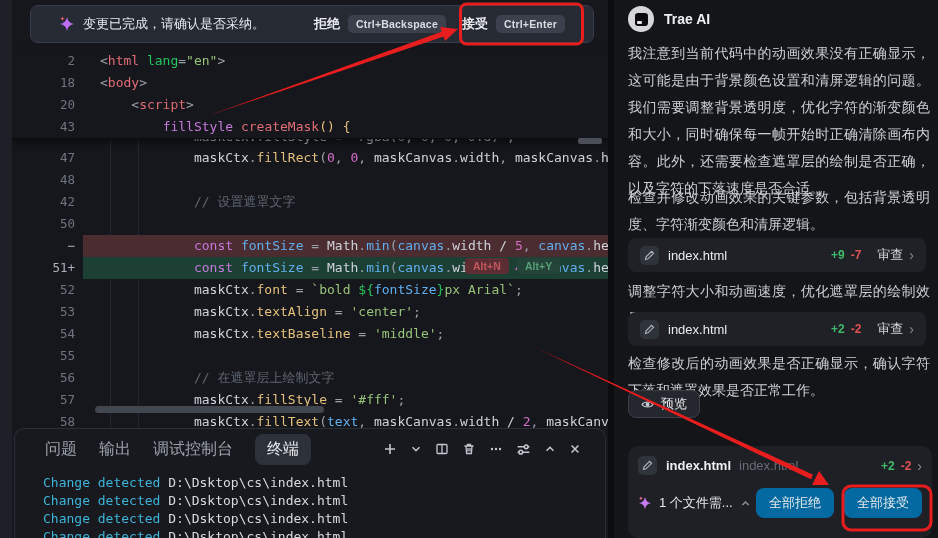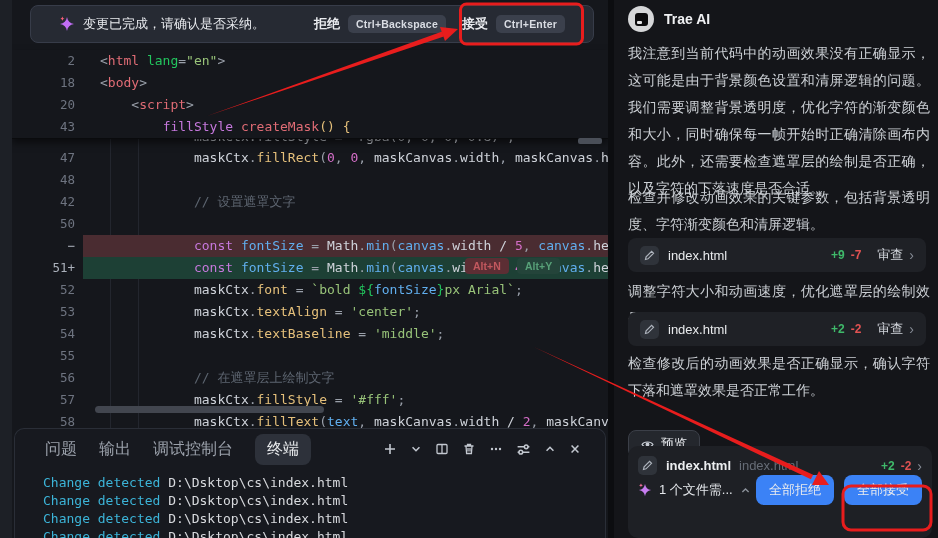--- a/index.html
+++ b/index.html
@@ -64,32 +64,32 @@
   .card{position:absolute;left:14px;width:298px;height:34px;background:#1f2126;border-radius:8px;display:flex;
         align-items:center;padding:0 12px;box-sizing:border-box;cursor:pointer}
   .card1{top:238px}.card2{top:312px}
   .pencil-chip{width:19px;height:19px;border-radius:5px;background:#2f333a;display:flex;align-items:center;justify-content:center;flex:0 0 19px}
   .fc-name{color:#e8eaec;font-size:13px;margin-left:9px}
   .fc-right{margin-left:auto;display:flex;align-items:center;gap:4px}
   .fc-add{color:#3fb96a;font-size:12px;font-weight:bold}
   .fc-del{color:#e05252;font-size:12px;font-weight:bold;margin-left:2px}
   .fc-action{color:#cfd3d9;font-size:13px;margin-left:12px}
   .fc-chev{color:#858b95;font-size:14px;margin-left:2px}
-  .preview-btn{position:absolute;left:14px;top:430px;height:28px;padding:0 12px;background:#24272d;border:1px solid #3b3f48;
+  .preview-btn{position:absolute;left:14px;top:390px;height:28px;padding:0 12px;background:#24272d;border:1px solid #3b3f48;
                border-radius:8px;display:flex;align-items:center;gap:7px;color:#e2e4e8;font-size:13px;box-sizing:border-box;cursor:pointer}
   .bcard{position:absolute;left:14px;top:446px;width:304px;height:92px;background:#1e2025;border-radius:10px;
          box-sizing:border-box;padding:10px 10px}
   .brow1{display:flex;align-items:center;cursor:pointer}
   .bc-name{color:#eceef0;font-size:13px;font-weight:bold;margin-left:9px}
   .bc-sub{color:#666c76;font-size:13px;margin-left:8px;overflow:hidden;white-space:nowrap;max-width:92px}
-  .brow2{display:flex;align-items:center;}
+  .brow2{display:flex;align-items:center;margin-top:13px}
   .bc-footer{color:#e4e7eb;font-size:13px;margin-left:7px;white-space:nowrap}
   .chev-up{margin-left:7px;display:flex;cursor:pointer}
   .pills{margin-left:auto;display:flex;gap:10px}
-  .pill{height:30px;padding:0 13px;background:#3b82f6;border-radius:8px;color:#e9ebee;font-size:13px;
+  .pill{height:30px;padding:0 13px;background:#0369a1;border-radius:8px;color:#e9ebee;font-size:13px;
         display:flex;align-items:center;cursor:pointer;white-space:nowrap}
   
   .overlay{position:absolute;left:0;top:0;width:938px;height:538px;z-index:50;pointer-events:none}
 </style>
 </head>
 <body>
 
 <div class="activity-strip"></div>
 
 <div class="editor-pane">

